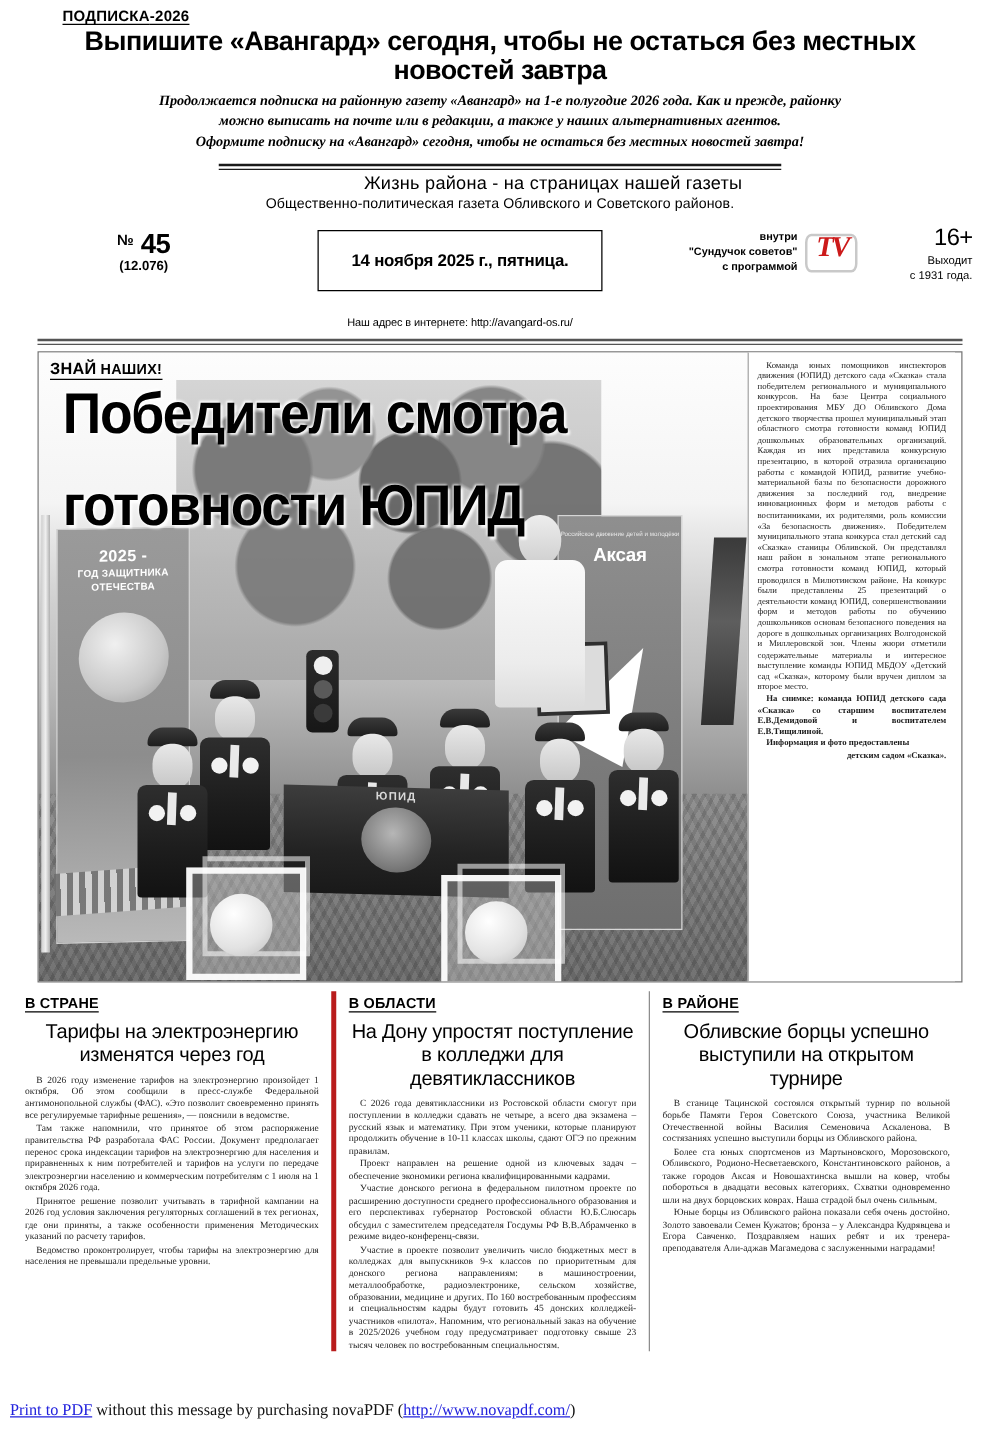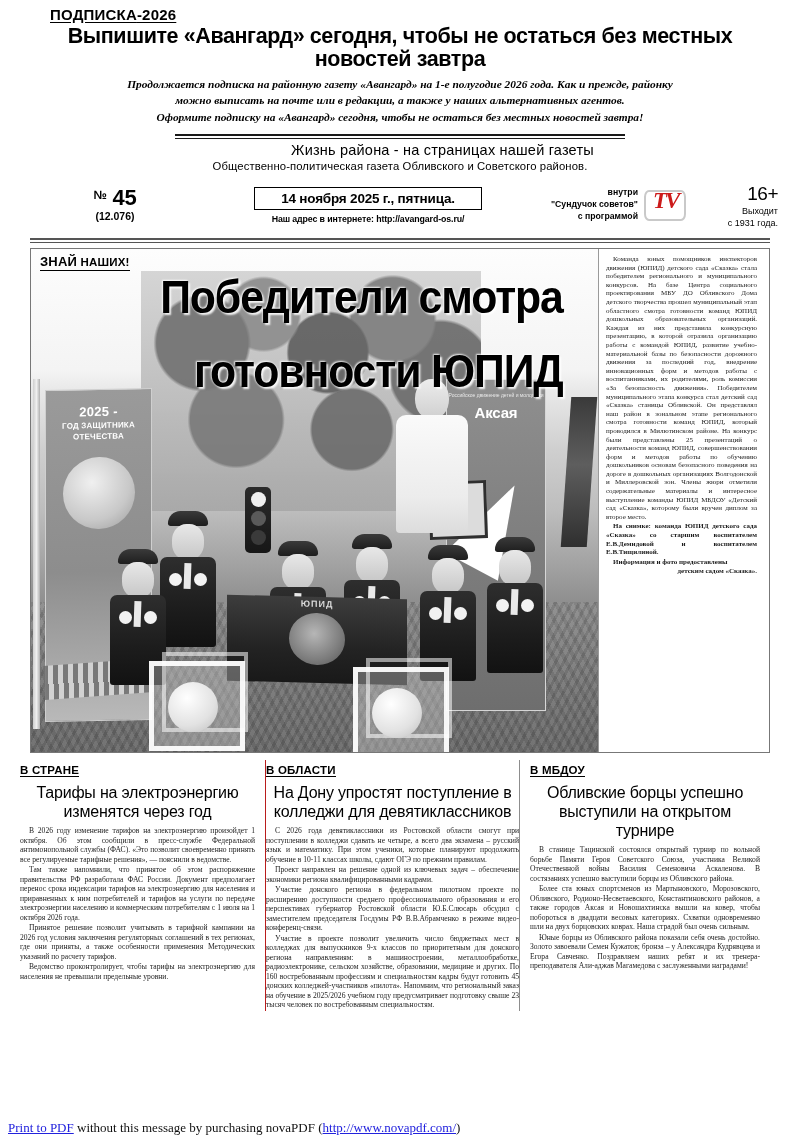--- a/index.html
+++ b/index.html
@@ -7,21 +7,21 @@
   body{
     width:800px; height:1147px;
     font-family:"Liberation Sans", sans-serif;
     color:#000; position:relative; overflow:hidden;
   }
   .page{position:relative;width:800px;height:1147px;background:#fff;}
 
   
   .promo{padding:6px 40px 0 40px;}
   .promo-kicker{
-    font-size:15px;font-weight:bold;letter-spacing:.2px;
+    font-size:12px;font-weight:bold;letter-spacing:.2px;
     text-decoration:underline;text-underline-offset:2px;
     margin-left:10px;
   }
   .promo-kicker .yr{font-weight:bold;}
   .promo-head{
     font-family:"Liberation Sans", sans-serif;
     font-weight:bold;font-size:21.5px;line-height:1.06;
     text-align:center;letter-spacing:-0.4px;margin-top:2px;
   }
   .promo-body{
@@ -54,23 +54,23 @@
 
   
   .infobar{display:flex;align-items:flex-start;margin-top:11px;padding:0 22px 0 30px;}
   .ib-issue{width:170px;text-align:center;padding-top:2px;}
   .ib-issue .num{font-size:22px;font-weight:bold;letter-spacing:-.3px;}
   .ib-issue .num sup{font-size:12px;vertical-align:6px;}
   .ib-issue .sub{font-size:10.5px;font-weight:bold;margin-top:-1px;}
   .ib-date{flex:1;text-align:center;padding-top:4px;}
   .ib-date .box{
     display:inline-block;border:1.3px solid #000;
-    padding:3px 26px;font-size:13.5px;font-weight:bold;letter-spacing:-.2px;
-  }
-  .ib-date .url{font-size:8.8px;margin-top:4px;letter-spacing:-.1px;font-weight:bold;}
+    padding:16px 26px;font-size:13.5px;font-weight:bold;letter-spacing:-.2px;
+  }
+  .ib-date .url{font-size:8.8px;margin-top:20px;letter-spacing:-.1px;}
   .ib-tv{width:150px;display:flex;align-items:center;justify-content:flex-end;padding-top:3px;}
   .ib-tv .lines{font-size:8.7px;font-weight:bold;text-align:right;line-height:1.38;}
   .tvlogo{position:relative;width:44px;height:34px;margin-left:4px;}
   .tvlogo .scr{
     position:absolute;left:2px;top:3px;width:38px;height:27px;
     border:2px solid #c9c9c9;border-radius:5px/7px;background:#fff;
   }
   .tvlogo .tv{
     position:absolute;left:11px;top:1px;font-size:23px;font-weight:bold;
     color:#cc1a1a;font-style:italic;letter-spacing:-2px;
@@ -91,21 +91,21 @@
   .lead-main{position:relative;width:567px;overflow:hidden;}
   .lead-kicker{
     position:absolute;left:9px;top:5px;z-index:5;
     font-size:13px;font-weight:bold;letter-spacing:.2px;
     border-bottom:1.6px solid #000;padding-bottom:1px;
   }
   .lead-kicker .b{font-weight:bold;margin-top:41px;}
   .lead-kicker .t{font-weight:bold;font-size:11.5px;}
   .headline{
     position:absolute;left:0;right:16px;top:22px;z-index:6;
-    text-align:right;
+    text-align:left;
   }
   .headline .l1, .headline .l2{
     font-family:"Liberation Sans", sans-serif;
     font-weight:bold;font-size:46px;line-height:52px;
     letter-spacing:-1.2px;color:#000;
     text-shadow:2px 2px 2px rgba(255,255,255,.9), -1px -1px 2px rgba(255,255,255,.9);
     transform:scaleX(.93);
   }
   .headline .l2{margin-top:22px;}
 
@@ -271,21 +271,21 @@
     font-size:7.0px;line-height:8.6px;text-align:justify;text-indent:7px;
     color:#1c1c1c;
   }
   .lead-side p.b{font-weight:bold;}
   .lead-side p.r{text-align:right;font-weight:bold;text-indent:0;}
 
   
   .cols{display:flex;margin:7px 30px 0 20px;gap:0;}
   .col{box-sizing:border-box;}
   .col.c1{width:245px;padding-right:10px;}
-  .col.c2{width:255px;padding:0 0;border-left:1px solid #b91c1c;border-right:1px solid #8d8d8d;}
+  .col.c2{width:255px;padding:0 10px;border-left:4px solid #b91c1c;border-right:1px solid #8d8d8d;}
   .col.c3{width:240px;padding-left:10px;}
   .rubric{
     font-size:11.5px;font-weight:bold;letter-spacing:.2px;
     border-bottom:1.5px solid #000;display:inline-block;padding-bottom:0px;margin-bottom:6px;
   }
   .col h2{
     margin:0 0 5px 0;text-align:center;font-weight:normal;
     font-size:16px;line-height:19px;letter-spacing:-.2px;
   }
   .col p{
@@ -473,21 +473,21 @@
     <div class="col c2">
       <div class="rubric">В ОБЛАСТИ</div>
       <h2>На Дону упростят поступление в колледжи для девятиклассников</h2>
       <p>С 2026 года девятиклассники из Ростовской области смогут при поступлении в колледжи сдавать не четыре, а всего два экзамена – русский язык и математику. При этом ученики, которые планируют продолжить обучение в 10-11 классах школы, сдают ОГЭ по прежним правилам.</p>
       <p>Проект направлен на решение одной из ключевых задач – обеспечение экономики региона квалифицированными кадрами.</p>
       <p>Участие донского региона в федеральном пилотном проекте по расширению доступности среднего профессионального образования и его перспективах губернатор Ростовской области Ю.Б.Слюсарь обсудил с заместителем председателя Госдумы РФ В.В.Абрамченко в режиме видео-конференц-связи.</p>
       <p>Участие в проекте позволит увеличить число бюджетных мест в колледжах для выпускников 9-х классов по приоритетным для донского региона направлениям: в машиностроении, металлообработке, радиоэлектронике, сельском хозяйстве, образовании, медицине и других. По 160 востребованным профессиям и специальностям кадры будут готовить 45 донских колледжей-участников «пилота». Напомним, что региональный заказ на обучение в 2025/2026 учебном году предусматривает подготовку свыше 23 тысяч человек по востребованным специальностям.</p>
     </div>
 
     <div class="col c3">
-      <div class="rubric">В МБДОУ</div>
+      <div class="rubric">В РАЙОНЕ</div>
       <h2>Обливские борцы успешно выступили на открытом турнире</h2>
       <p>В станице Тацинской состоялся открытый турнир по вольной борьбе Памяти Героя Советского Союза, участника Великой Отечественной войны Василия Семеновича Аскаленова. В состязаниях успешно выступили борцы из Обливского района.</p>
       <p>Более ста юных спортсменов из Мартыновского, Морозовского, Обливского, Родионо-Несветаевского, Константиновского районов, а также городов Аксая и Новошахтинска вышли на ковер, чтобы побороться в двадцати весовых категориях. Схватки одновременно шли на двух борцовских коврах. Наша страдой был очень сильным.</p>
       <p>Юные борцы из Обливского района показали себя очень достойно. Золото завоевали Семен Кужатов; бронза – у Александра Кудрявцева и Егора Савченко. Поздравляем наших ребят и их тренера-преподавателя Али-аджав Магамедова с заслуженными наградами!</p>
     </div>
   </div>
 
   <div class="wm">
     <a href="#">Print to PDF</a><span> without this message by purchasing novaPDF (</span><a href="#">http://www.novapdf.com/</a><span>)</span>
   </div>

